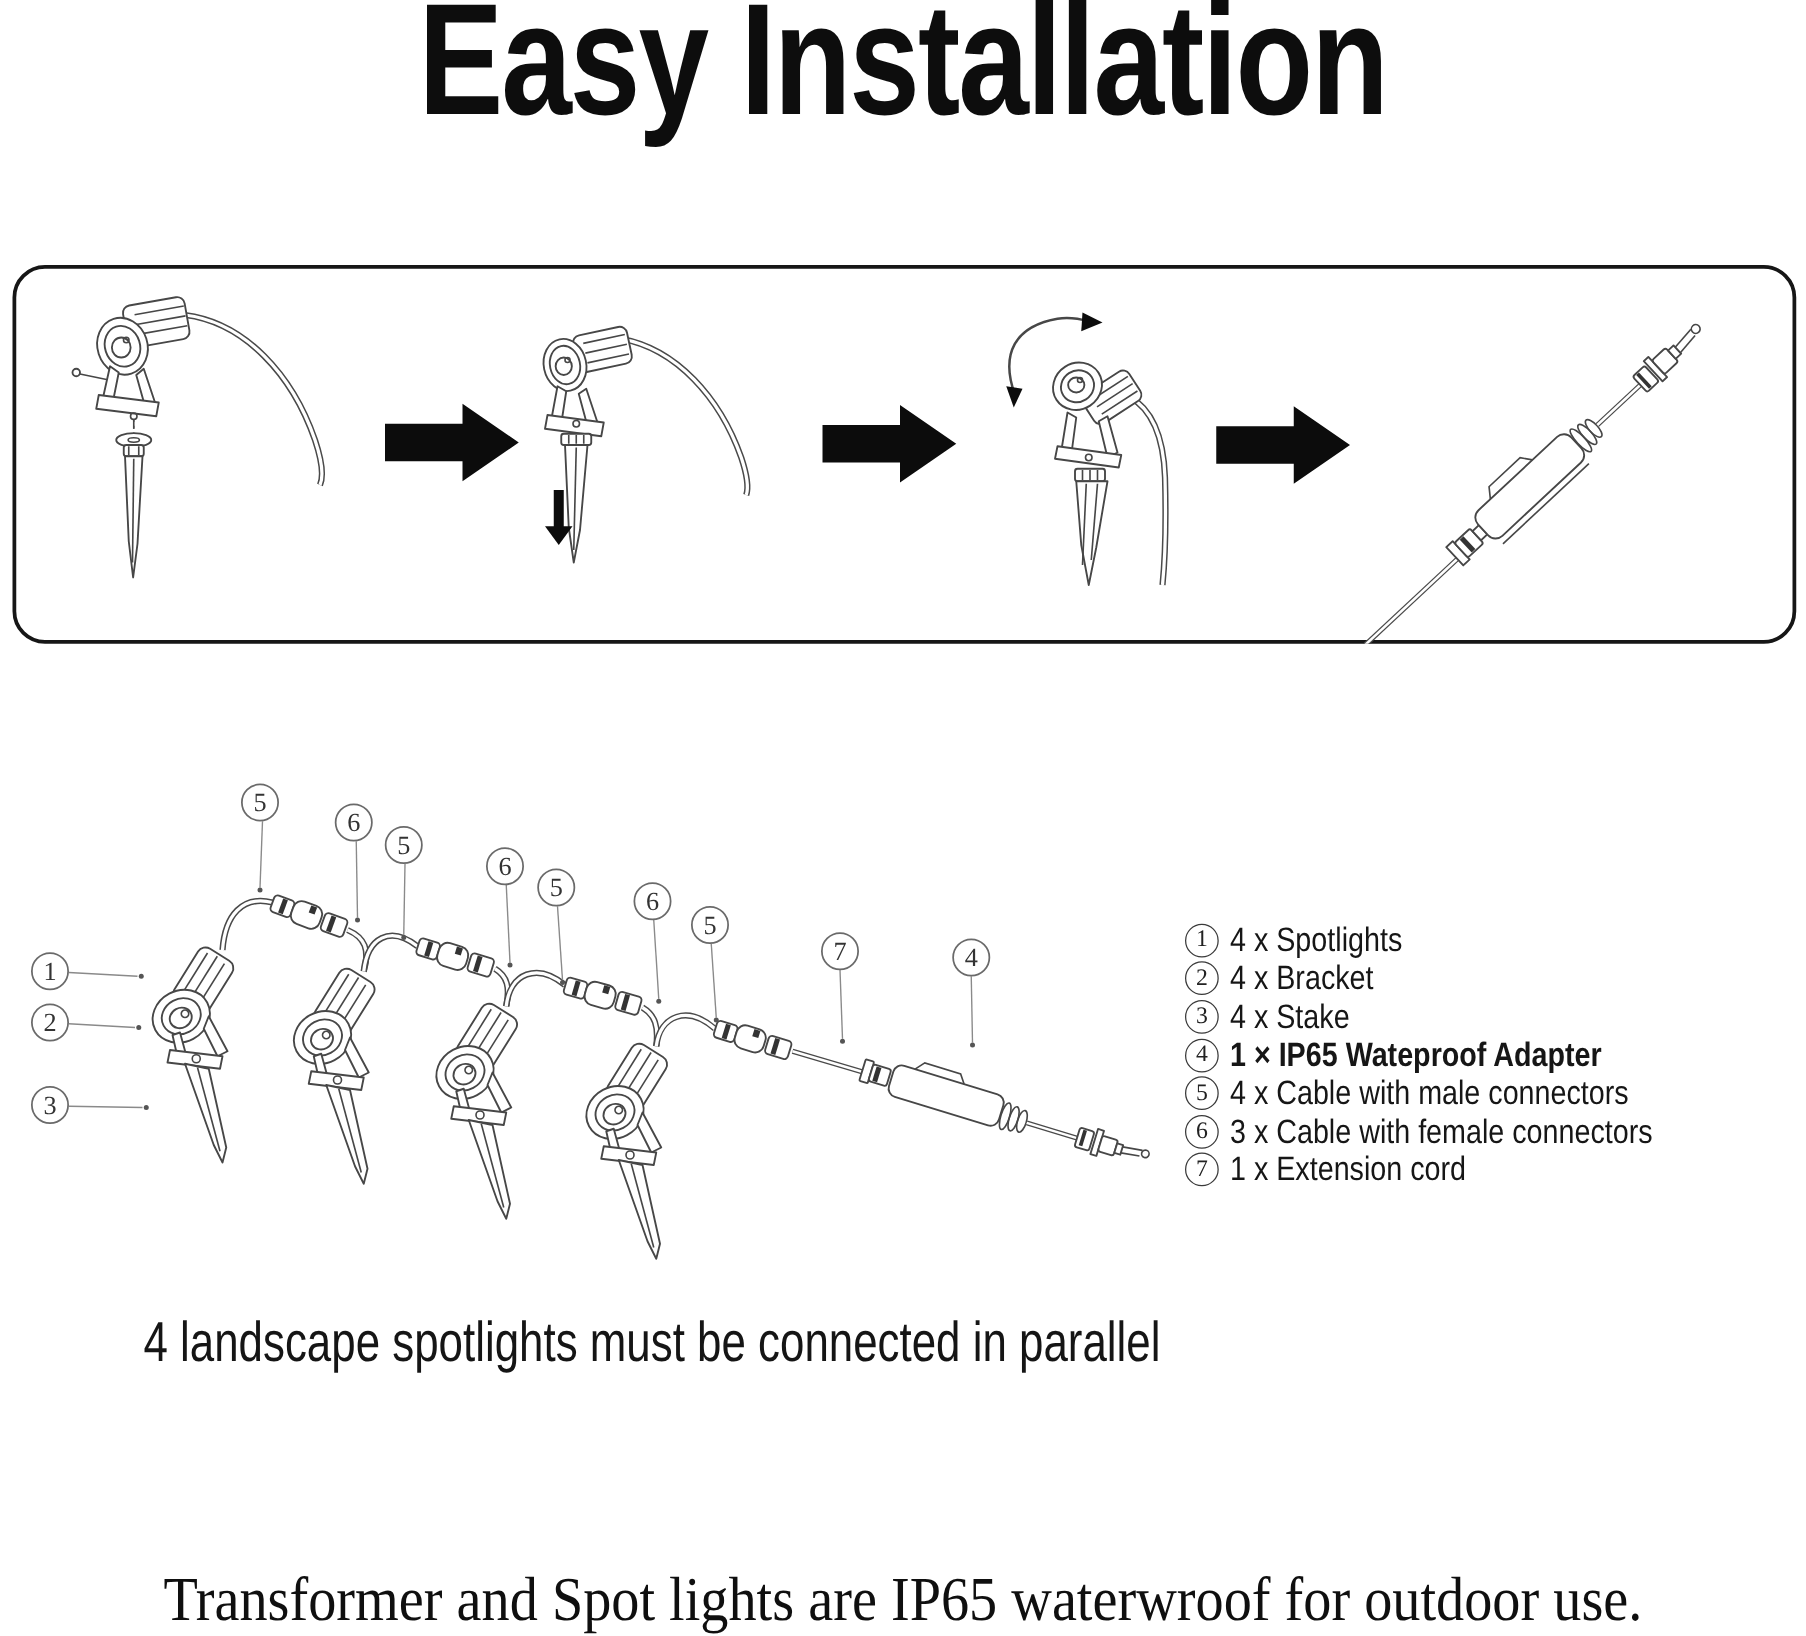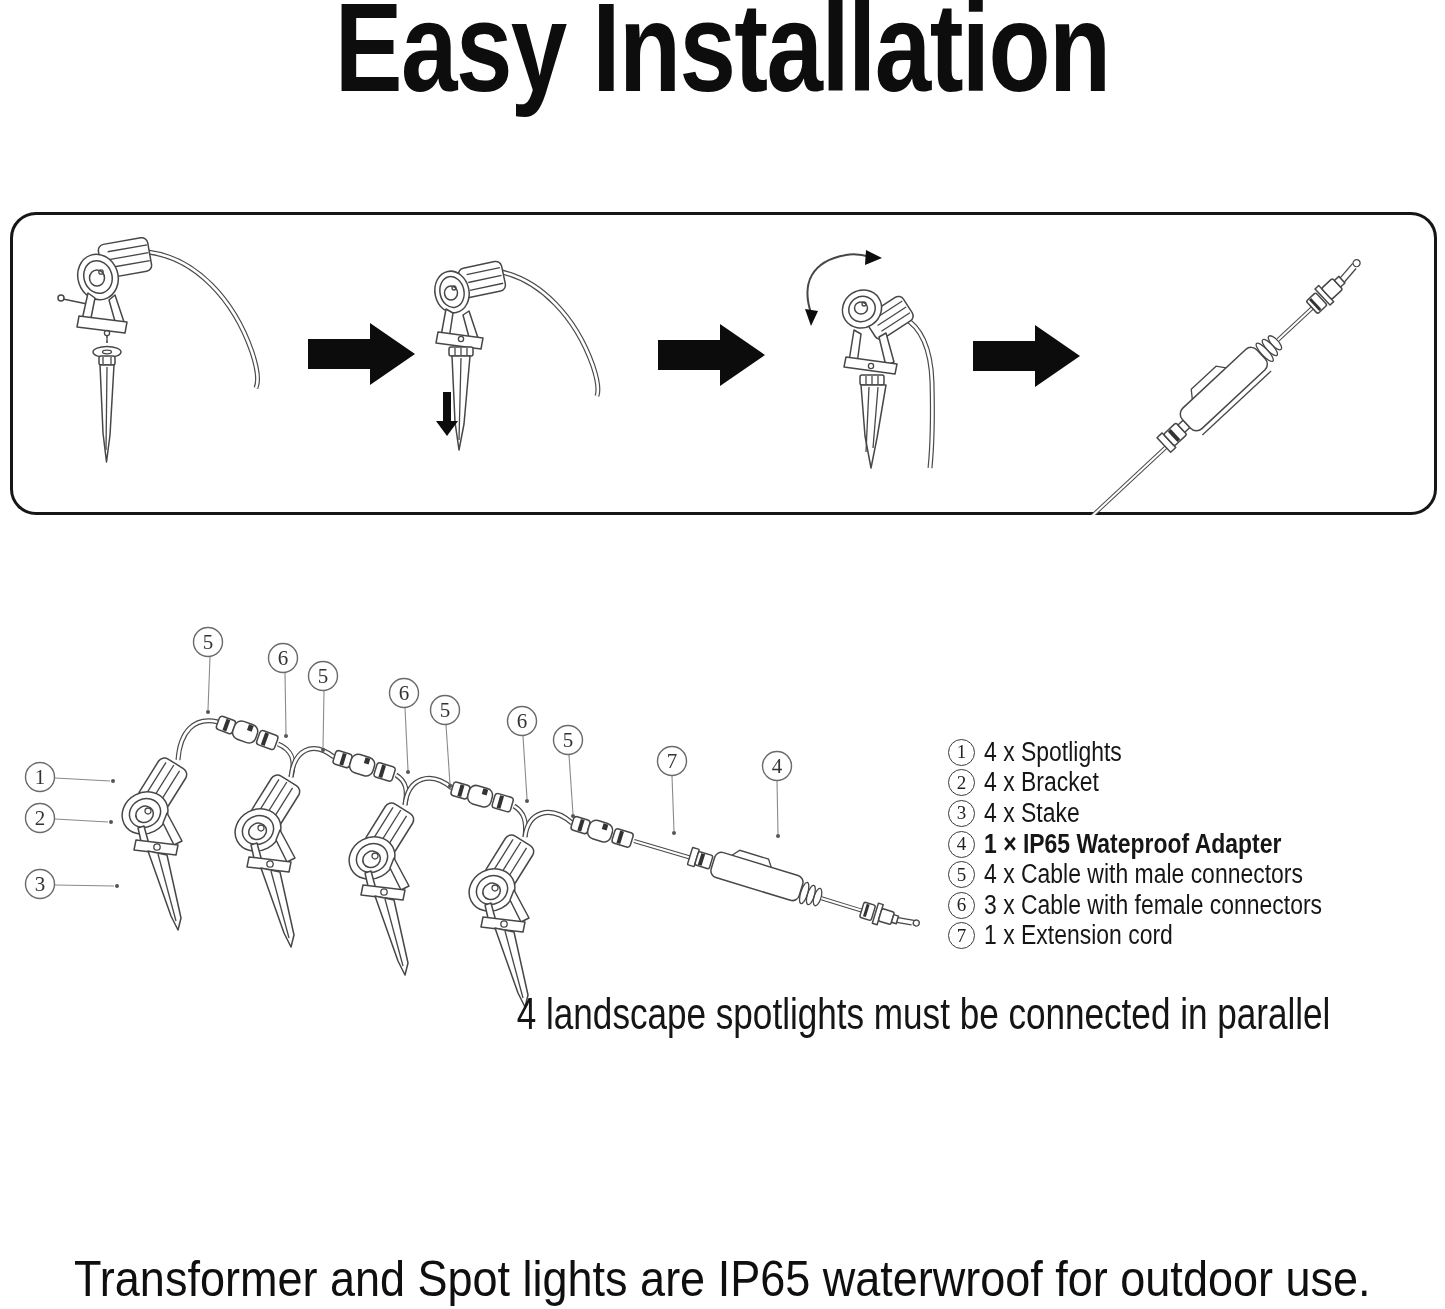--- a/index.html
+++ b/index.html
@@ -33,25 +33,25 @@
   #parts-list{position:absolute;left:948px;top:737px;}
   .pl-row{display:flex;align-items:center;height:30.6px;white-space:nowrap;}
   .pl-num{flex:0 0 auto;width:25px;height:25px;border:1.7px solid #3a3a3a;border-radius:50%;
           display:inline-flex;align-items:center;justify-content:center;
           font-family:"Liberation Serif",serif;font-size:19px;color:#222;margin-right:9px;}
   .pl-num.hidden{visibility:hidden;}
   .pl-label{display:inline-block;font-size:27px;color:#161616;
             transform:scaleX(.85);transform-origin:left center;}
   .pl-row.bold .pl-label{font-weight:bold;}
   
-  #caption{position:absolute;top:988px;left:0;width:1445px;text-align:right;
+  #caption{position:absolute;top:1048px;left:0;width:1445px;text-align:left;
            font-size:45px;color:#151515;white-space:nowrap;}
   #caption span{display:inline-block;transform:scaleX(.78);transform-origin:center;}
   #footer{position:absolute;top:1250px;left:0;width:1445px;text-align:center;
-          font-size:50px;color:#0f0f0f;white-space:nowrap;}
+          font-size:50px;color:#0f0f0f;white-space:nowrap;font-family:Liberation Serif, serif;}
   #footer span{display:inline-block;transform:scaleX(.90);transform-origin:center;}
 </style>
 </head>
 <body>
 
 <div id="page">
 
   <div id="title"><span>Easy Installation</span></div>
 
   <div id="steps-box"></div>

